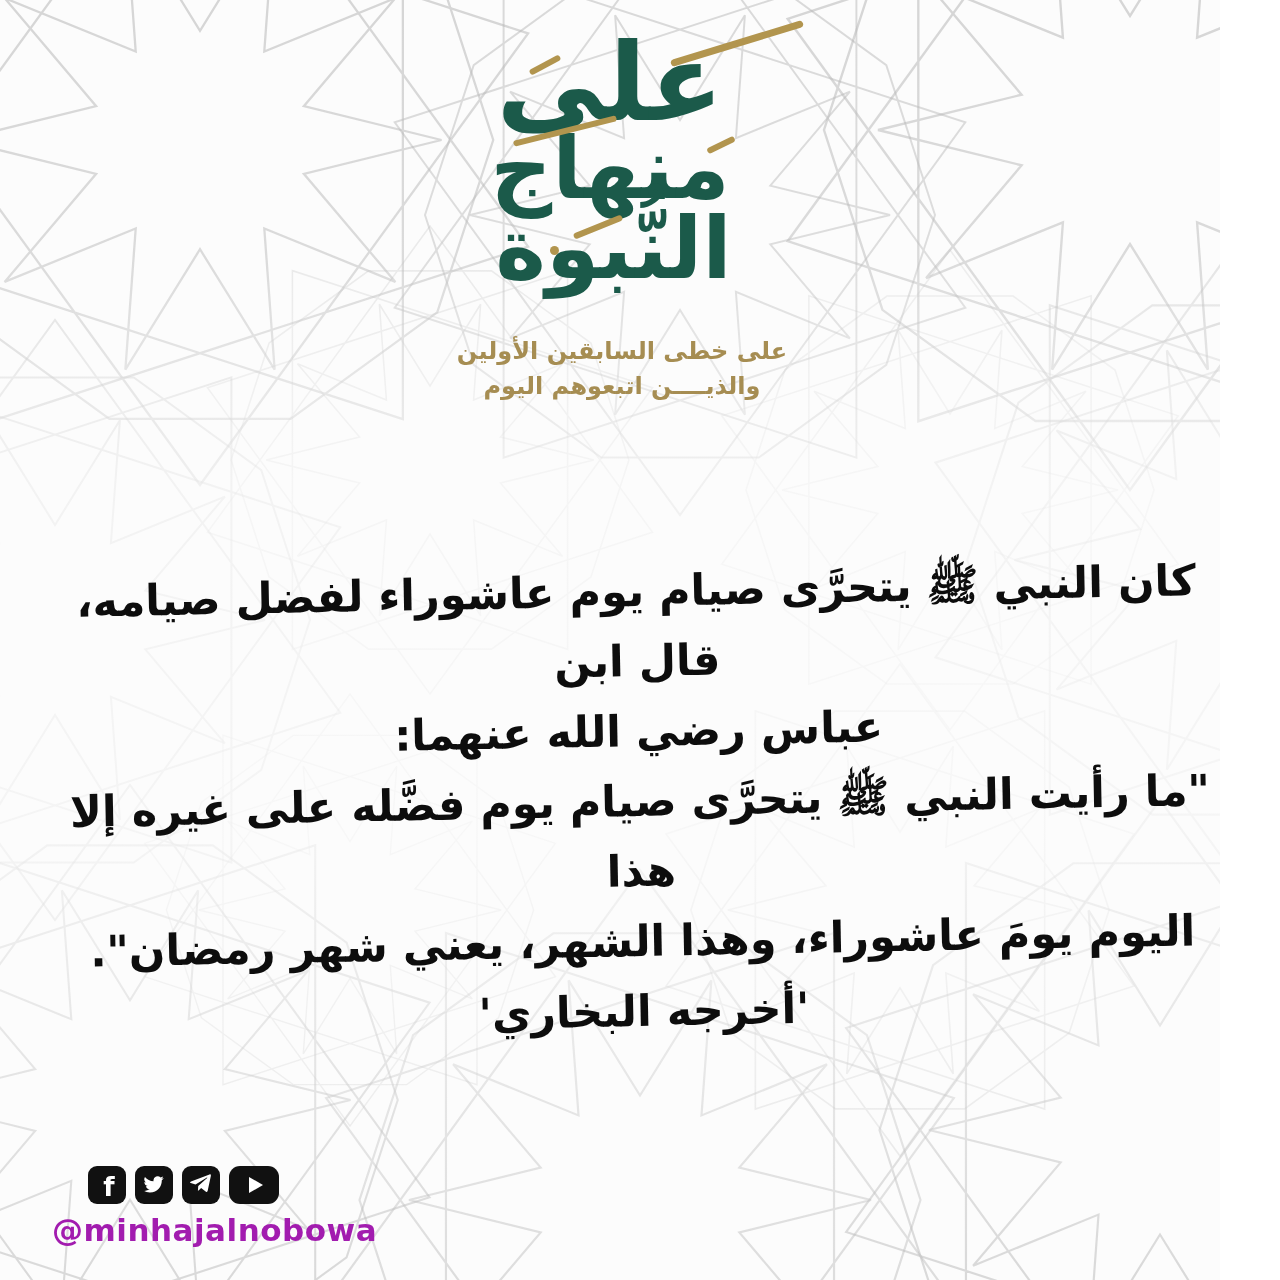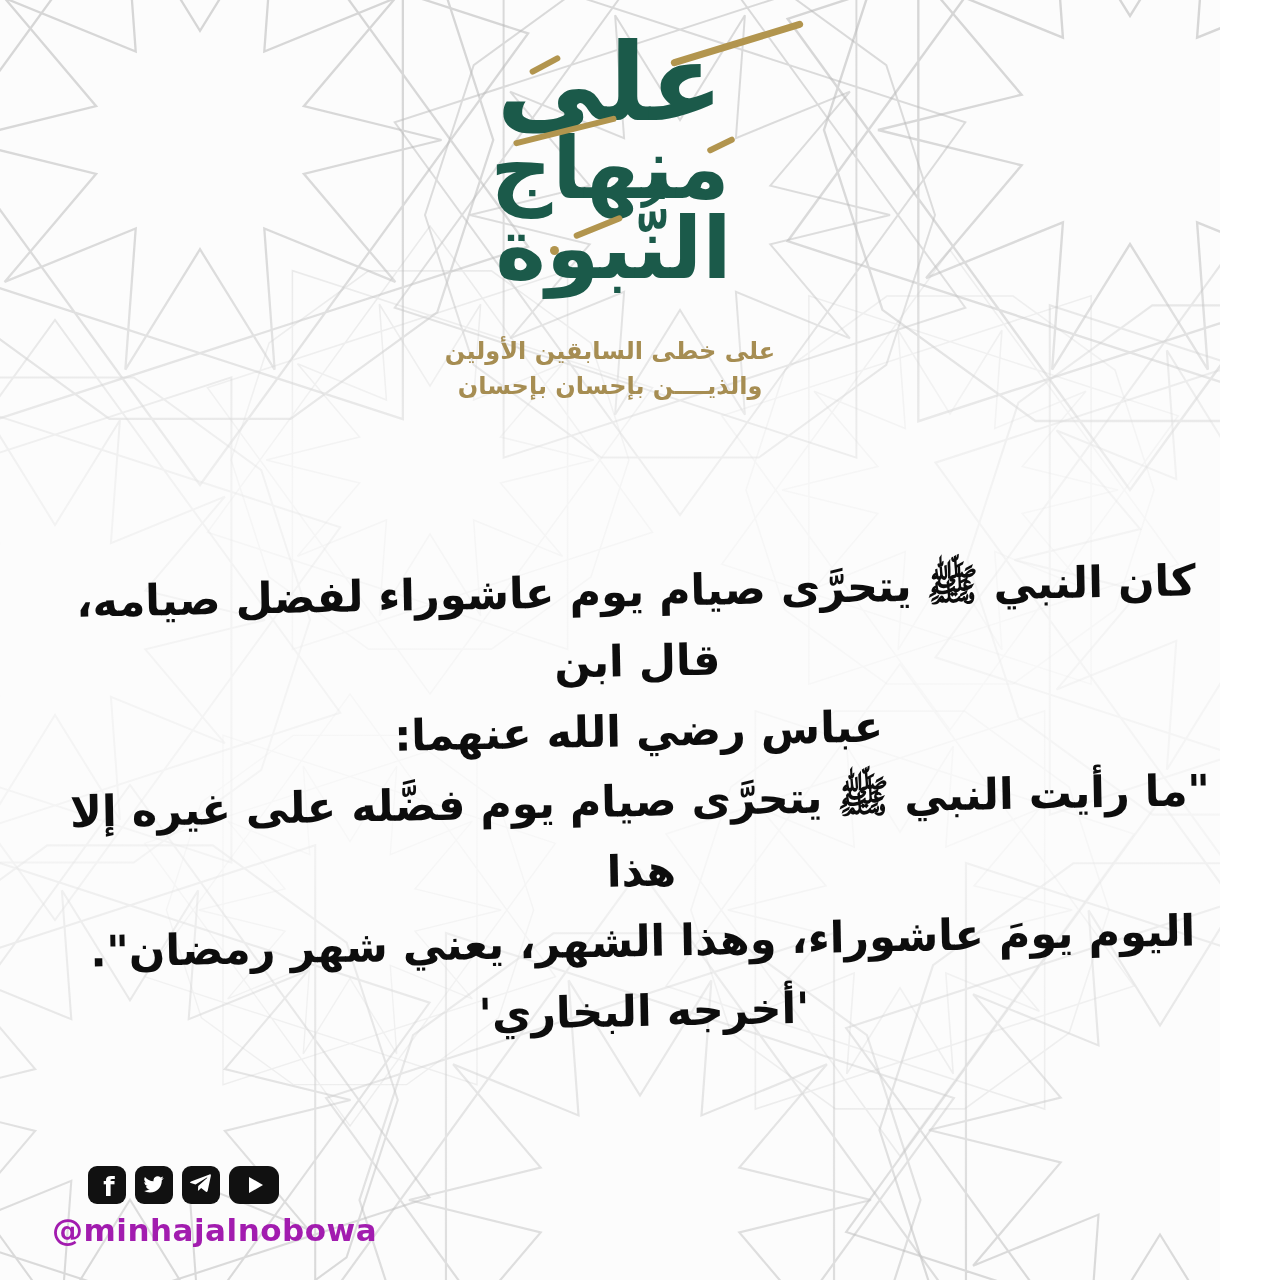--- a/index.html
+++ b/index.html
@@ -27,21 +27,21 @@
   .logo-l2{font-size:86px;font-weight:bold;line-height:1.0;margin-top:-14px;}
   .logo-l3{font-size:86px;font-weight:bold;line-height:1.0;margin-top:-6px;margin-left:7px;}
   .gold-accent{position:absolute;background:#b2954e;border-radius:4px;}
   .ga-1{left:calc(50% + 58px);top:40px;width:138px;height:7px;transform:rotate(-17deg);}
   .ga-2{left:calc(50% - 82px);top:62px;width:34px;height:6px;transform:rotate(-28deg);}
   .ga-3{left:calc(50% - 98px);top:128px;width:106px;height:6px;transform:rotate(-14deg);}
   .ga-4{left:calc(50% + 96px);top:142px;width:30px;height:6px;transform:rotate(-26deg);}
   .ga-5{left:calc(50% - 38px);top:224px;width:52px;height:6px;transform:rotate(-22deg);}
   .ga-dot{left:calc(50% - 60px);top:246px;width:9px;height:9px;border-radius:50%;}
   .tagline{
-    position:absolute;top:334px;left:0;width:100%;
+    position:absolute;top:334px;left:12px;width:100%;
     text-align:center;direction:rtl;
     color:#a68d52;font-size:24px;font-weight:600;line-height:1.45;
   }
   
   .quote-block{
     position:absolute;top:556px;left:50px;width:1180px;
     text-align:center;direction:rtl;
     color:#0d0d0d;font-size:43px;font-weight:bold;line-height:70px;
     transform:rotate(-1.1deg);
   }
@@ -89,21 +89,21 @@
   </div>
   <div class="gold-accent ga-1"></div>
   <div class="gold-accent ga-2"></div>
   <div class="gold-accent ga-3"></div>
   <div class="gold-accent ga-4"></div>
   <div class="gold-accent ga-5"></div>
   <div class="gold-accent ga-dot"></div>
 
   <div class="tagline">
     <div>على خطى السابقين الأولين</div>
-    <div>والذيــــن بإحسان بإحسان</div>
+    <div>والذيــــن اتبعوهم اليوم</div>
   </div>
 
   <div class="quote-block">
     <div>كان النبي ﷺ يتحرَّى صيام يوم عاشوراء لفضل صيامه، قال ابن</div>
     <div>عباس رضي الله عنهما:</div>
     <div>"ما رأيت النبي ﷺ يتحرَّى صيام يوم فضَّله على غيره إلا هذا</div>
     <div>اليوم يومَ عاشوراء، وهذا الشهر، يعني شهر رمضان".</div>
     <div>'أخرجه البخاري'</div>
   </div>
 

